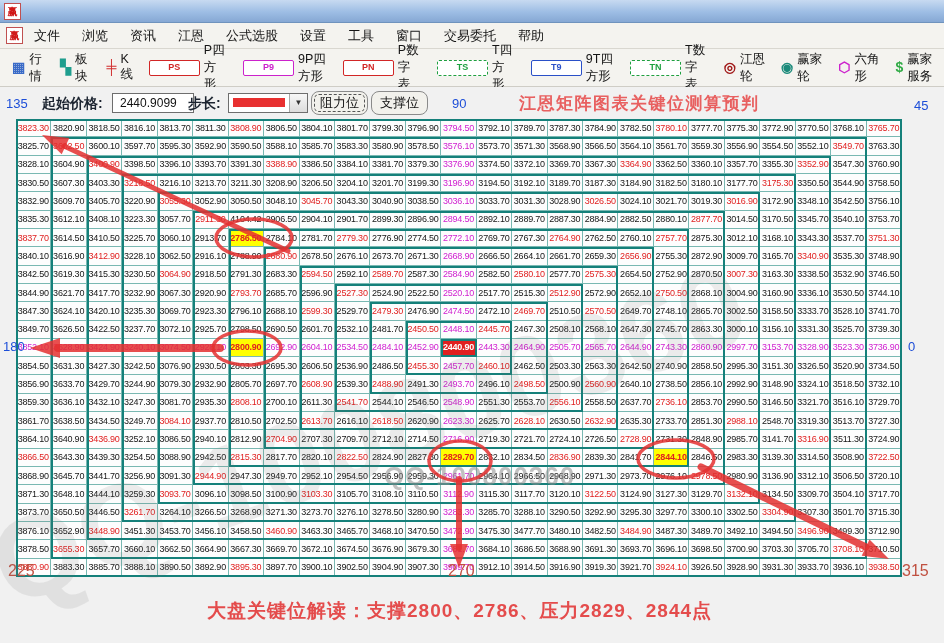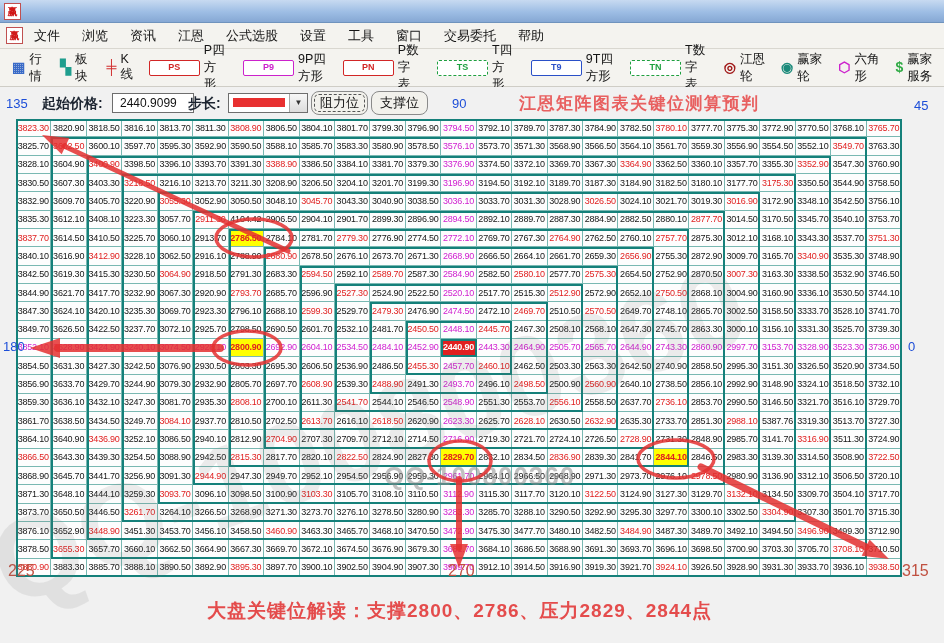--- a/index.html
+++ b/index.html
@@ -565,21 +565,21 @@
         <div class="cell">2620.90</div>
         <div class="cell card">2623.30</div>
         <div class="cell">2625.70</div>
         <div class="cell diag">2628.10</div>
         <div class="cell">2630.50</div>
         <div class="cell diag">2632.90</div>
         <div class="cell">2635.30</div>
         <div class="cell">2733.70</div>
         <div class="cell">2851.30</div>
         <div class="cell diag">2988.10</div>
-        <div class="cell">5387.76</div>
+        <div class="cell">2548.70</div>
         <div class="cell">3319.30</div>
         <div class="cell">3513.70</div>
         <div class="cell">3727.30</div>
         <div class="cell">3864.10</div>
         <div class="cell">3640.90</div>
         <div class="cell diag">3436.90</div>
         <div class="cell">3252.10</div>
         <div class="cell">3086.50</div>
         <div class="cell">2940.10</div>
         <div class="cell">2812.90</div>

